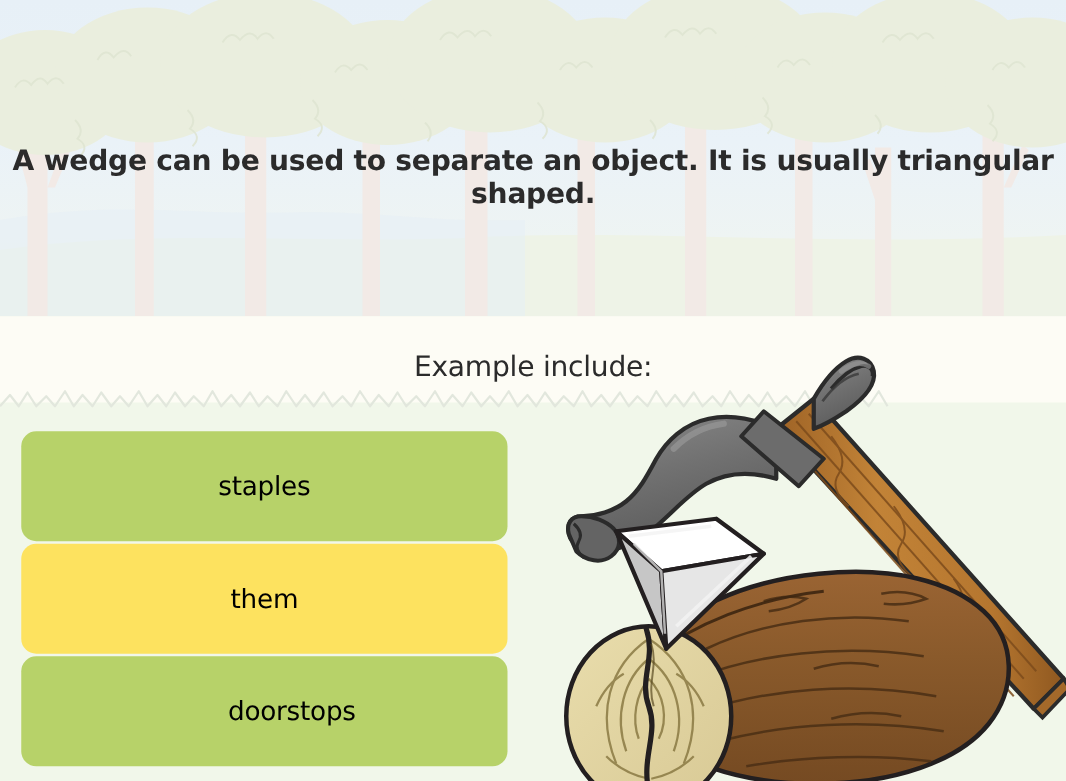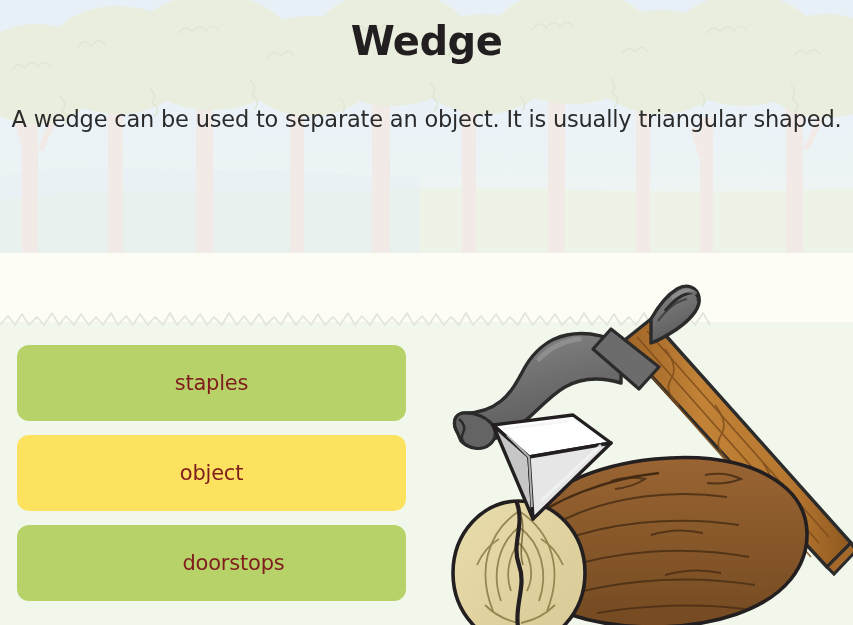--- a/index.html
+++ b/index.html
@@ -37,34 +37,34 @@
     letter-spacing:-0.5px;
     color:#231f20;
   }
   .para {
     position:absolute; width:853px; text-align:center;
     font-family:"DejaVu Sans", sans-serif;
     font-size:22.5px;
     color:#2b2b2b;
     letter-spacing:-0.2px;
   }
-  .p1 { top:106px; }
+  .p1 { top:116px;font-weight:bold; }
   .p2 { top:164px; }
   .p3 { top:223px; }
   .p4 { top:281px; }
 
   
   .btn {
     position:absolute;
-    left:17px; width:389px; height:76px;
+    left:17px; width:389px; height:88px;
     border-radius:12px;
     display:flex; align-items:center; justify-content:center;
     font-family:"DejaVu Sans", sans-serif;
     font-size:21px;
-    color:#7f1d1d;
+    color:#000000;
     cursor:pointer;
     border:none;
     letter-spacing:-0.2px;
   }
   .btn-0 { top:345px; background:#b7d269; }
   .btn-1 { top:435px; background:#fde25f; }
   .btn-2 { top:525px; background:#b7d269; }
 
   
   .illus { position:absolute; left:415px; top:275px; width:445px; height:355px; }
@@ -148,26 +148,26 @@
     <path d="M0 20 l8 -9 l7 9 l7 -11 l7 11 l8 -8 l7 8 l8 -12 l7 12 l7 -9 l8 9 l7 -11 l8 11
              l7 -8 l7 8 l8 -12 l7 12 l8 -9 l7 9 l7 -11 l8 11 l7 -8 l8 8 l7 -12 l7 12 l8 -9
              l7 9 l8 -11 l7 11 l7 -8 l8 8 l7 -12 l8 12 l7 -9 l7 9 l8 -11 l7 11 l8 -8 l7 8
              l7 -12 l8 12 l7 -9 l8 9 l7 -11 l7 11 l8 -8 l7 8 l8 -12 l7 12 l7 -9 l8 9 l7 -11
              l8 11 l7 -8 l7 8 l8 -12 l7 12 l8 -9 l7 9 l7 -11 l8 11 l7 -8 l8 8 l7 -12 l7 12
              l8 -9 l7 9 l8 -11 l7 11 l7 -8 l8 8 l7 -12 l8 12 l7 -9 l7 9 l8 -11 l7 11 l8 -8 l7 8
              l7 -12 l8 12 l7 -9 l8 9 l7 -11 l7 11 l8 -8 l7 8 l8 -12 l7 12 l7 -9 l8 9 l7 -11
              l8 11 l7 -8 l7 8 l8 -12 l7 12" fill="none" stroke="#e2e7dd" stroke-width="1.8" stroke-linejoin="round"></path>
   </svg>
 
-  <div class="title">Wedge</div>
 
   <div class="para p1">A wedge can be used to separate an object. It is usually triangular shaped.</div>
+  <div class="para p4">Example include:</div>
 
   <div class="btn btn-0" style="background: rgb(183, 210, 105);">staples</div>
-  <div class="btn btn-1" style="background: rgb(253, 226, 95);">object</div>
+  <div class="btn btn-1" style="background: rgb(253, 226, 95);">them</div>
   <div class="btn btn-2" style="background: rgb(183, 210, 105); padding-left: 44px;">doorstops</div>
 
   <svg class="illus" viewBox="0 0 445 355" aria-hidden="true">
     <defs>
       <linearGradient id="handleGrad" x1="0" y1="0" x2="1" y2="0">
         <stop offset="0" stop-color="#9e6326"></stop>
         <stop offset="0.35" stop-color="#c28337"></stop>
         <stop offset="0.75" stop-color="#b5762f"></stop>
         <stop offset="1" stop-color="#8f5820"></stop>
       </linearGradient>

